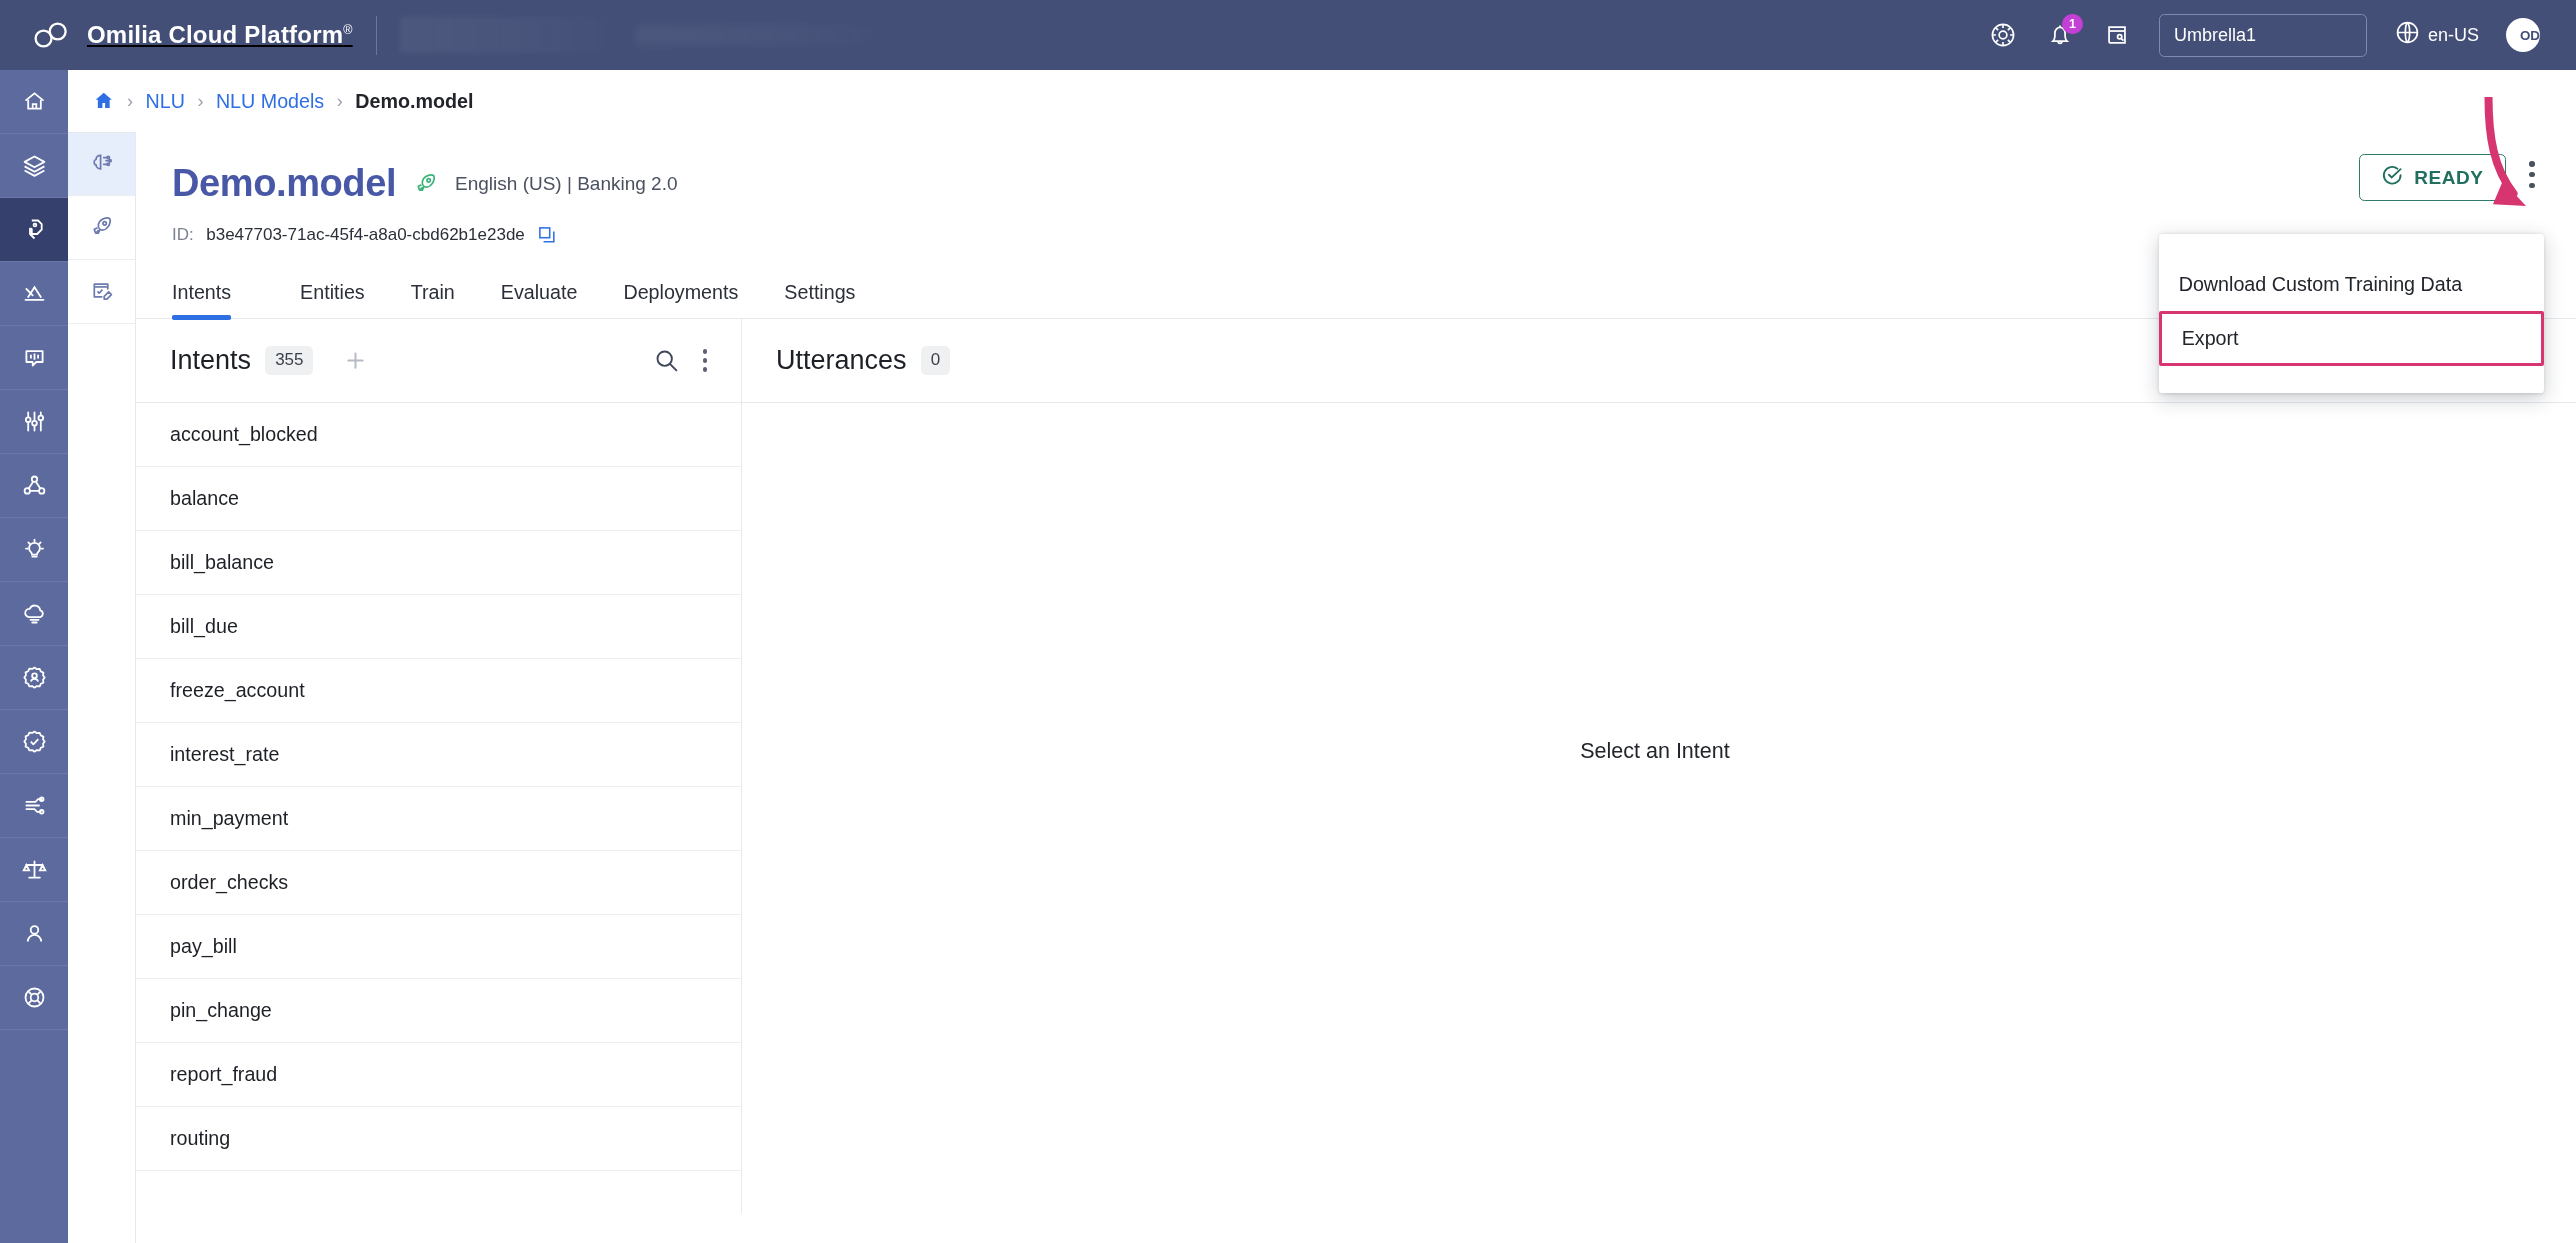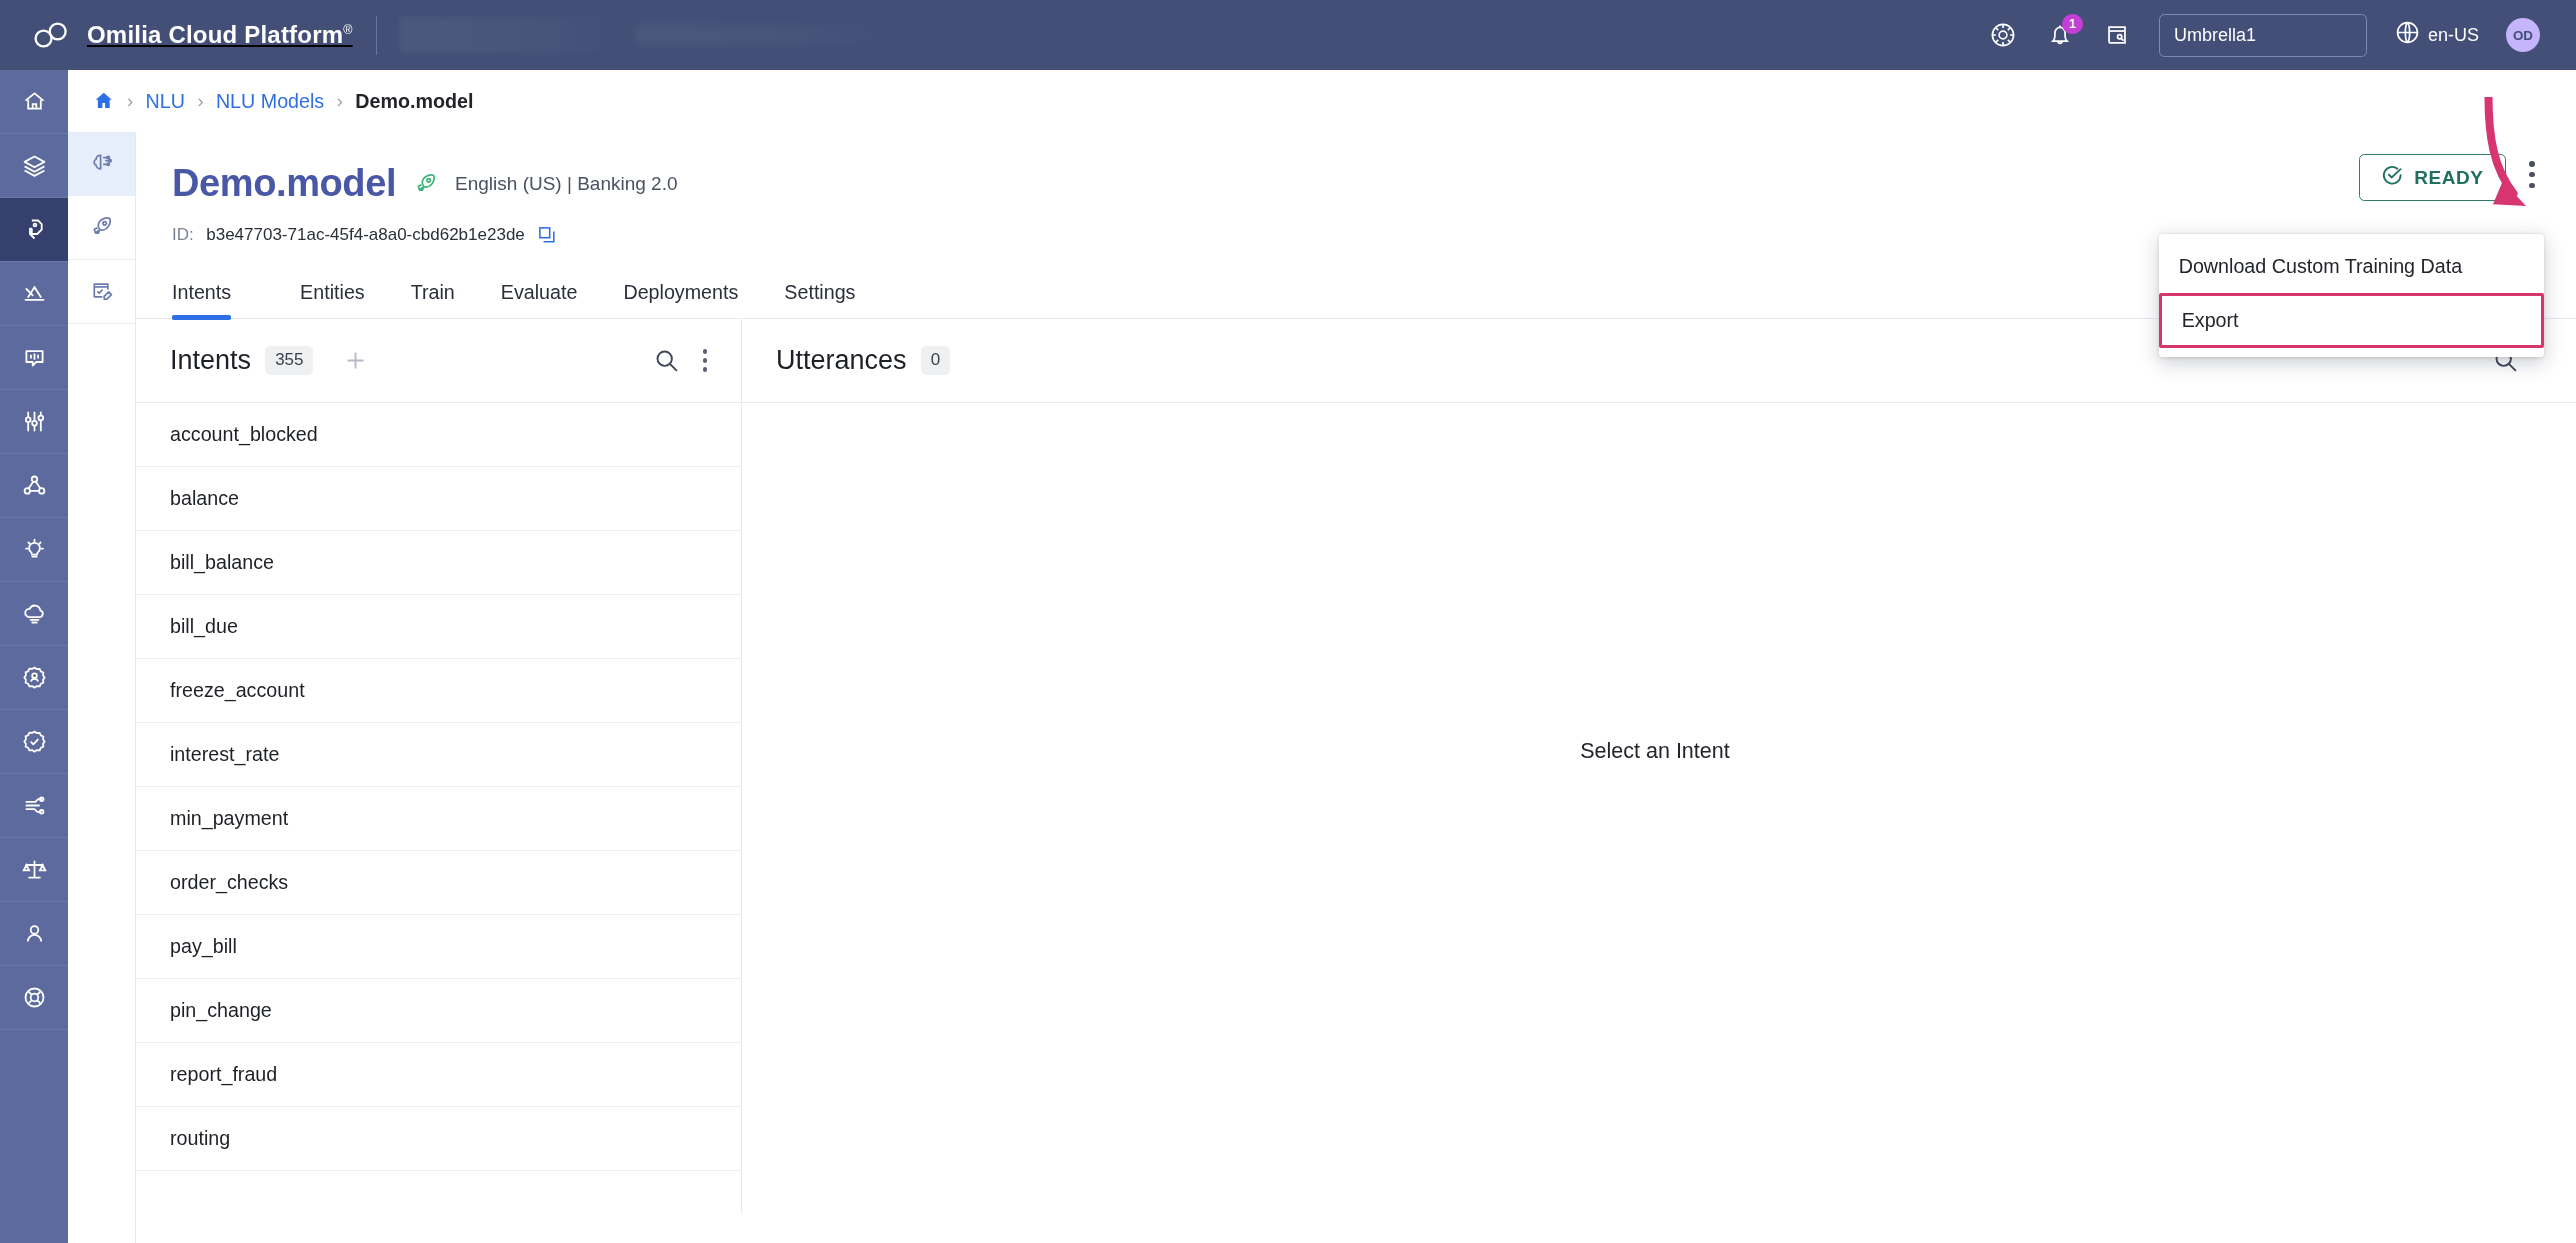--- a/index.html
+++ b/index.html
@@ -42,23 +42,23 @@
     background: #c33fd6; color: #fff; border-radius: 10.7px;
     font-size: 12.5px; line-height: 20.6px; text-align: center; font-weight: 600;
   }
   .tenant-box {
     width: 208px; height: 43px; border: 0.9px solid #7d8ab3; border-radius: 5.4px;
     display: flex; align-items: center; padding: 0 14.3px;
     color: #ffffff; font-size: 18px;
   }
   .locale { display: flex; align-items: center; gap: 7.2px; color: #fff; font-size: 18px; cursor: pointer;}
   .avatar {
-    width: 34px; height: 34px; border-radius: 50%; background: #c4b5fd;
+    width: 34px; height: 34px; border-radius: 50%; background: #ffffff;
     color: #434f77; font-size: 13.4px; font-weight: bold;
-    display: flex; align-items: center; justify-content: center; cursor: pointer;
+    display: flex; align-items: center; justify-content: flex-end; cursor: pointer;
   }
 
   
   .rail {
     position: absolute; top: 70px; left: 0; width: 68px; height: 1174px;
     background: #5c6a9e;
   }
   .rail-item {
     height: 64px; display: flex; align-items: center; justify-content: center;
     border-bottom: 0.9px solid #6a77a8; color: #fff; cursor: pointer;
@@ -162,21 +162,21 @@
   .empty-msg {
     position: absolute; top: 420px; left: 0; right: 8px; text-align: center;
     font-size: 21.5px; color: #22252b;
   }
 
   
   .menu {
     position: absolute; left: 2159px; top: 234px; width: 385px;
     background: #ffffff; border-radius: 3.6px;
     box-shadow: 0 5.4px 19.7px rgba(25,30,50,.22), 0 0.9px 3.6px rgba(25,30,50,.14);
-    z-index: 40; padding: 7px 0;
+    z-index: 40; padding: 25px 0;
   }
   .menu-item {
     height: 50px; display: flex; align-items: center; padding: 0 19.7px;
     font-size: 19.7px; color: #22252b; cursor: pointer; white-space: nowrap;
   }
   .menu-item.highlight {
     border: 3.6px solid #d6356f; border-radius: 2px;
     height: 55px; margin: 1.8px 0;
   }
   .arrow-ann {

